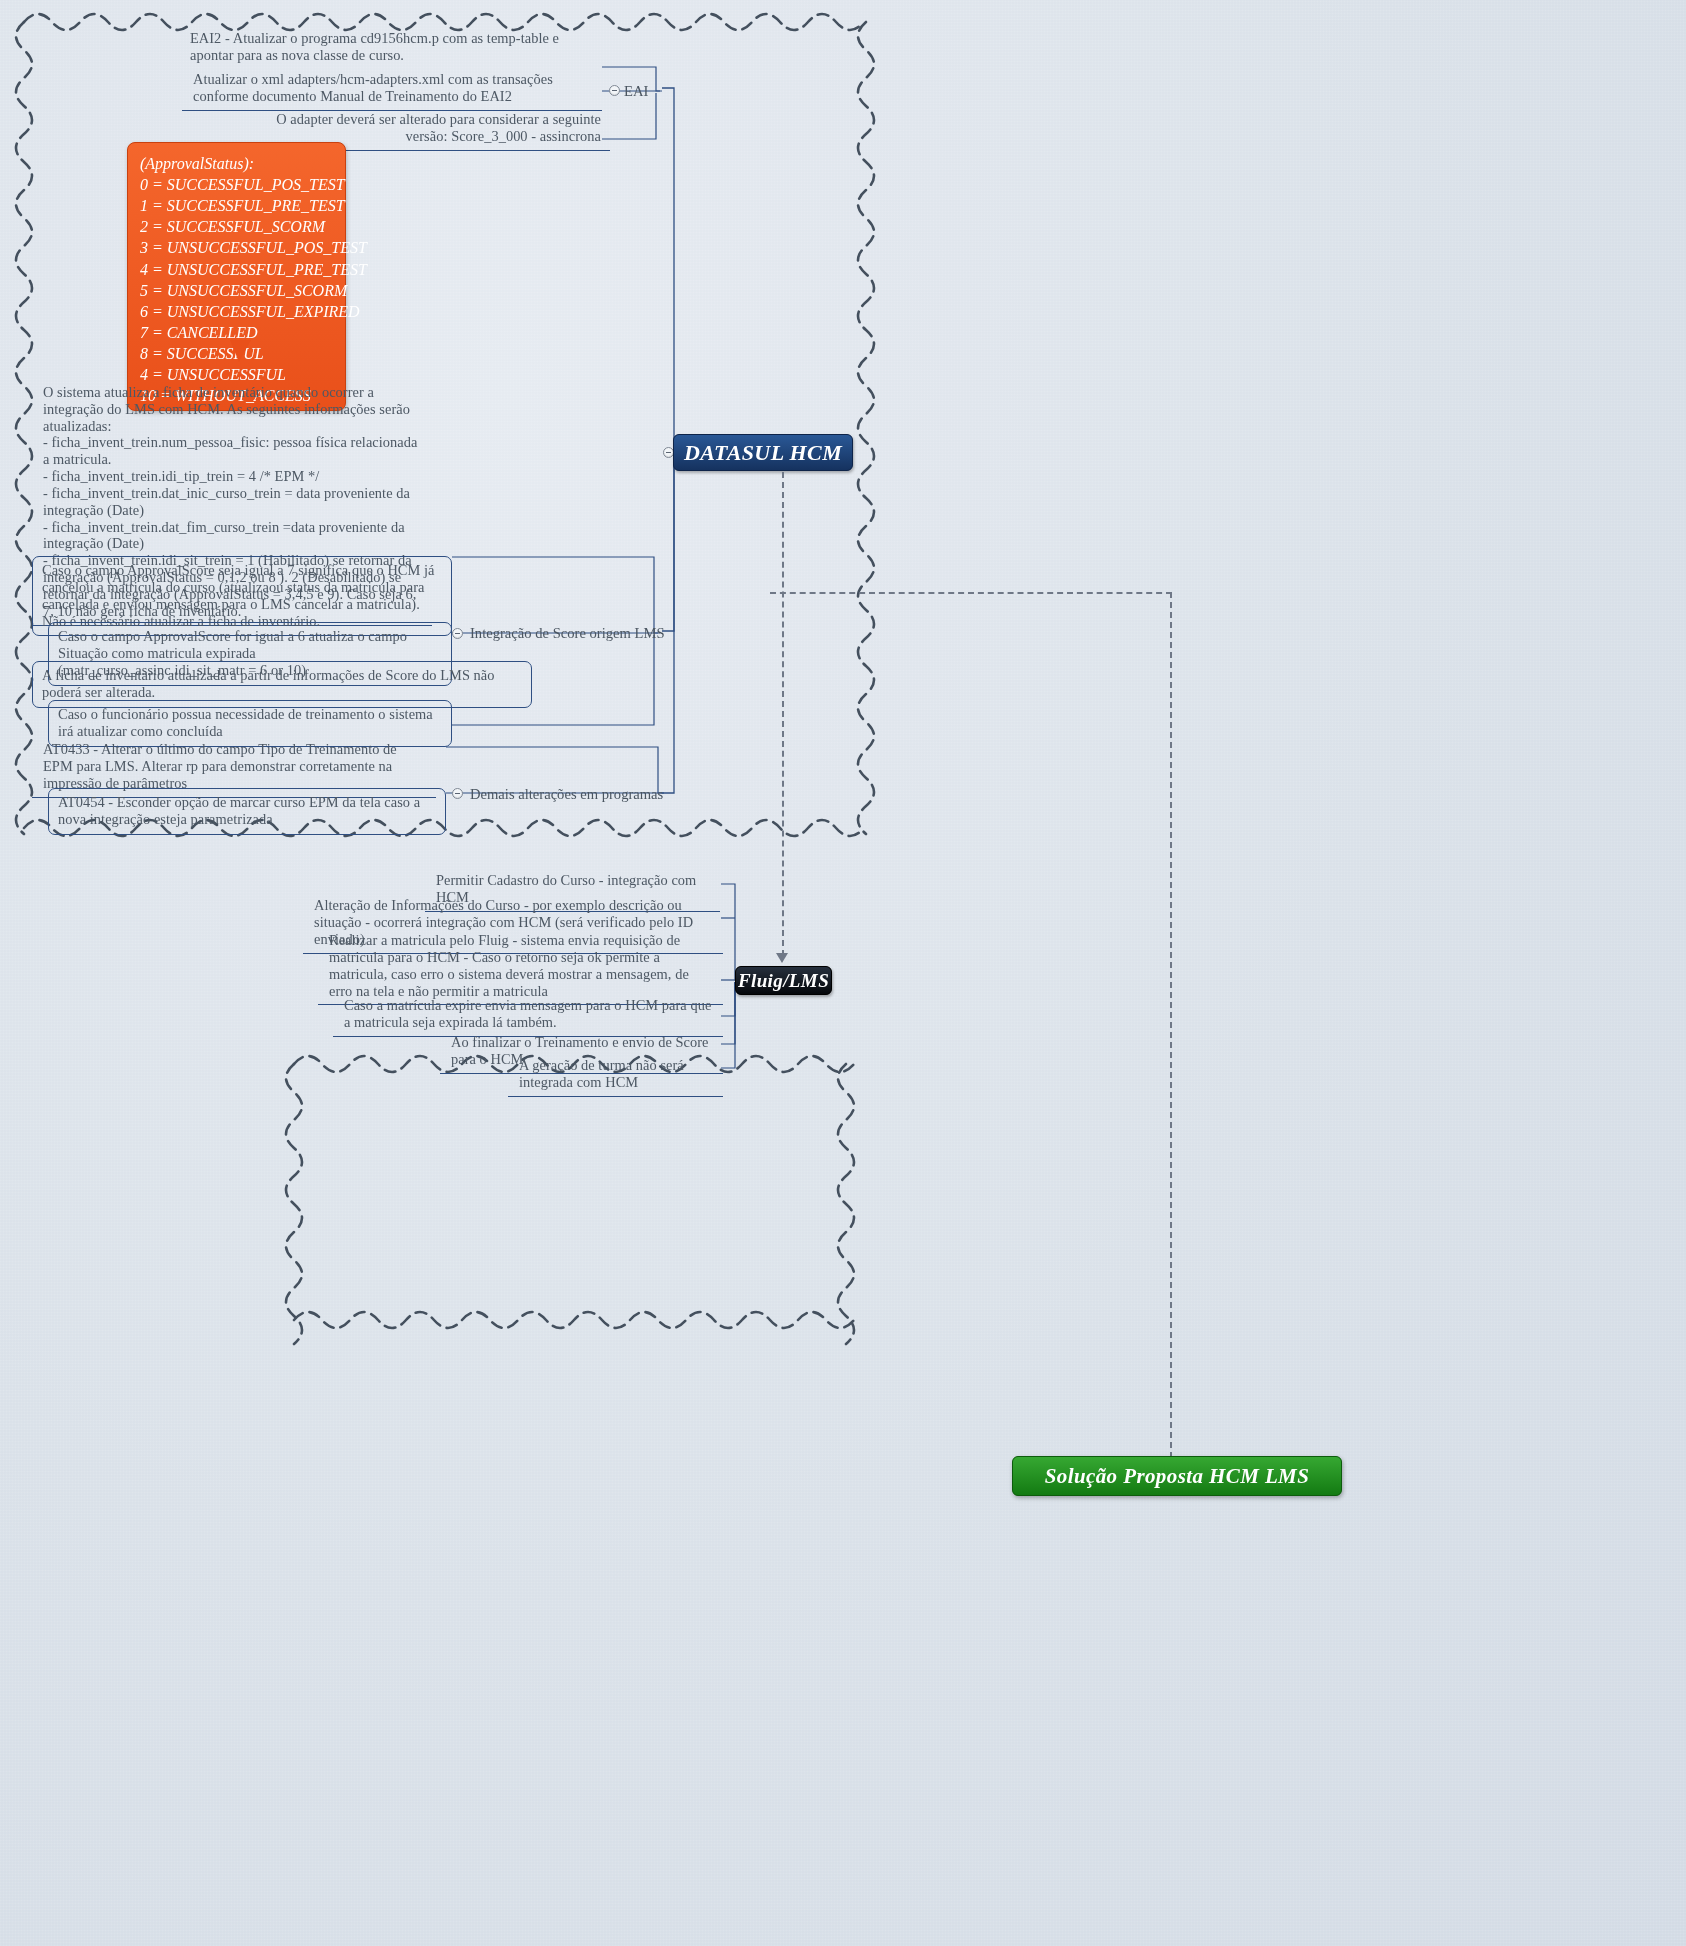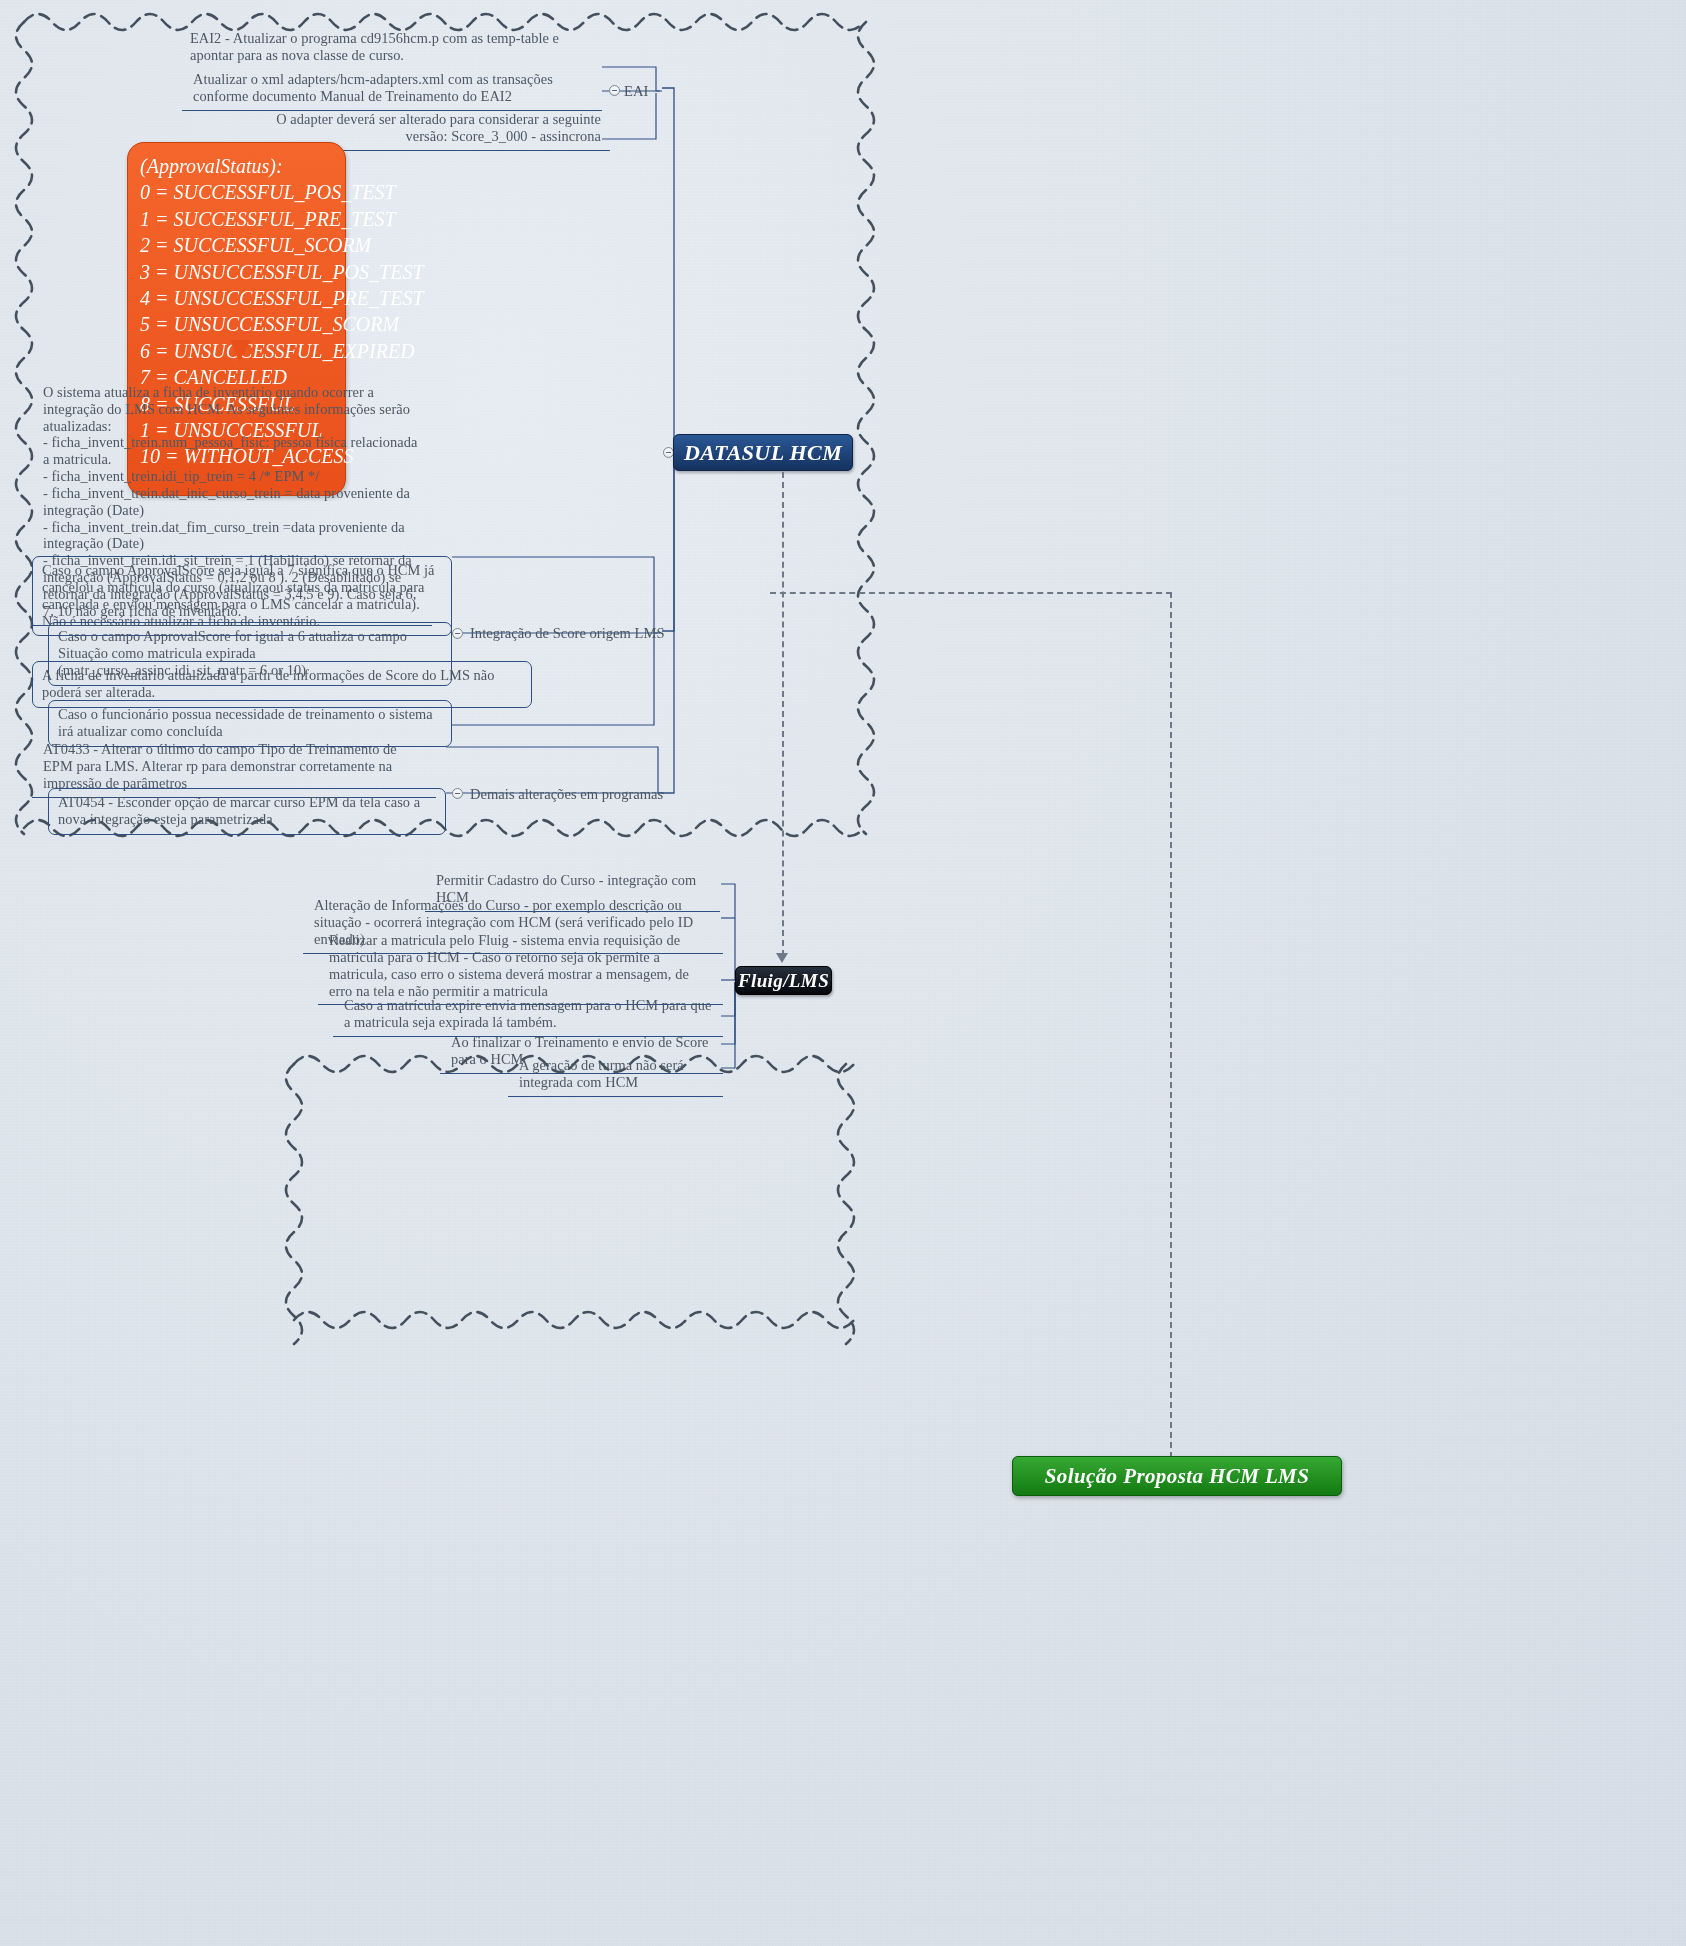--- a/index.html
+++ b/index.html
@@ -121,26 +121,26 @@
     width: 5px; height: 1px;
     background: #5a6472;
   }
 
   
   .callout {
     position: absolute;
     background: #f15a22;
     background-image: linear-gradient(#f4662c, #e9501a);
     border: 1px solid #c9410f;
-    border-radius: 17px;
+    border-radius: 8px;
     color: #ffffff;
     font-style: italic;
-    font-size: 20px;
+    font-size: 16px;
     line-height: 1.32;
-    padding: 10px 12px 25px 12px;
+    padding: 10px 12px 4px 12px;
     box-shadow: 1px 2px 4px rgba(0,0,0,.22);
   }
   .callout .ln { white-space: nowrap; }
   .callout-tail {
     position: absolute;
     width: 0; height: 0;
     border-left: 9px solid transparent;
     border-right: 12px solid transparent;
     border-top: 22px solid #e9501a;
   }
@@ -268,21 +268,21 @@
   <div class="ln">(ApprovalStatus):</div>
   <div class="ln">0 = SUCCESSFUL_POS_TEST</div>
   <div class="ln">1 = SUCCESSFUL_PRE_TEST</div>
   <div class="ln">2 = SUCCESSFUL_SCORM</div>
   <div class="ln">3 = UNSUCCESSFUL_POS_TEST</div>
   <div class="ln">4 = UNSUCCESSFUL_PRE_TEST</div>
   <div class="ln">5 = UNSUCCESSFUL_SCORM</div>
   <div class="ln">6 = UNSUCCESSFUL_EXPIRED</div>
   <div class="ln">7 = CANCELLED</div>
   <div class="ln">8 = SUCCESSFUL</div>
-  <div class="ln">1 = UNSUCCESSFUL</div>
+  <div class="ln">4 = UNSUCCESSFUL</div>
   <div class="ln">10 = WITHOUT_ACCESS</div>
 </div>
 <div class="callout-tail" style="left:230px; top:340px;"></div>
 
 <div class="topic underline" style="left:32px; top:363px; width:400px; white-space:pre-line;">
   <span>O sistema atualiza a ficha de inventário quando ocorrer a integração do LMS com HCM. As seguintes informações serão atualizadas:
  - ficha_invent_trein.num_pessoa_fisic: pessoa física relacionada a matricula.
 - ficha_invent_trein.idi_tip_trein        = 4 /* EPM */
 - ficha_invent_trein.dat_inic_curso_trein = data proveniente da integração (Date)
 - ficha_invent_trein.dat_fim_curso_trein =data proveniente da integração (Date)

